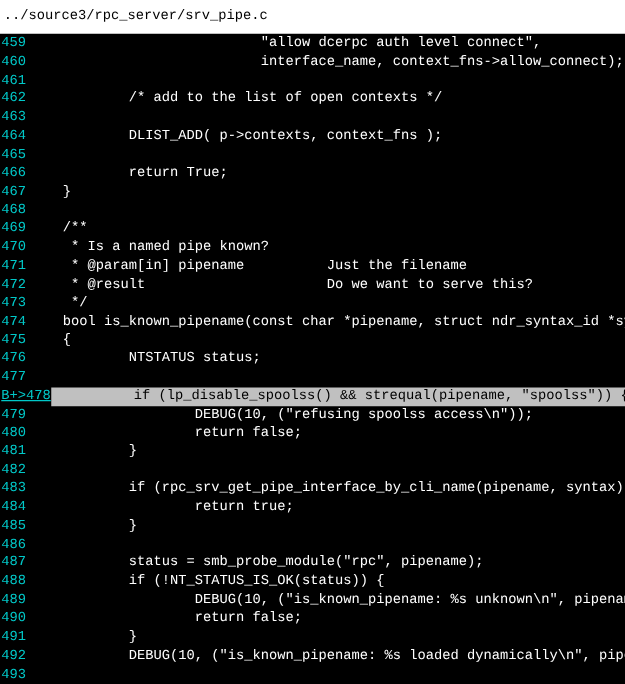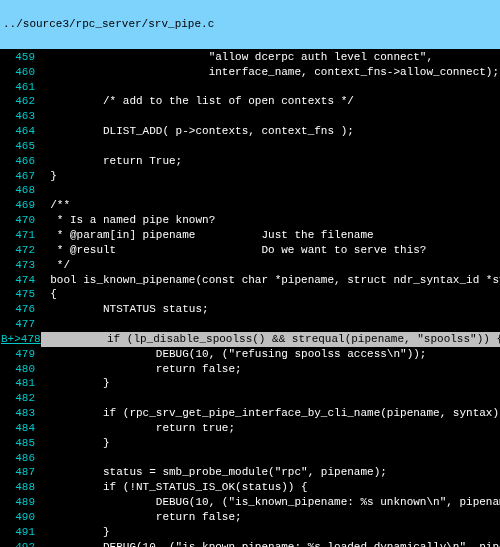--- a/index.html
+++ b/index.html
@@ -7,35 +7,35 @@
     background: #000;
     color: #fff;
     font-family: "Courier New", monospace;
     font-size: 11px;
     line-height: 1.35;
     width: 500px;
     height: 547px;
     overflow: hidden;
   }
   .header {
-    background: #7dd3fc;
+    background: #ffffff;
     color: #000;
-    padding: 17px 3px;
+    padding: 6px 3px;
     white-space: pre;
   }
   .editor {
     padding: 1px 0 1px 1px;
     white-space: pre;
     overflow: hidden;
   }
   .line { display: flex; }
   .lineno {
     color: #00c8c8;
     width: 36px;
-    text-align: right;
+    text-align: left;
     padding-right: 2px;
     flex-shrink: 0;
   }
   .code { color: #fff; flex: 1; white-space: pre; }
   .hlrow .lineno {
     background: #c0c0c0; color: #000; text-decoration: underline;
   }
   .hlrow .code {
     background: #c0c0c0; color: #000;
   }

